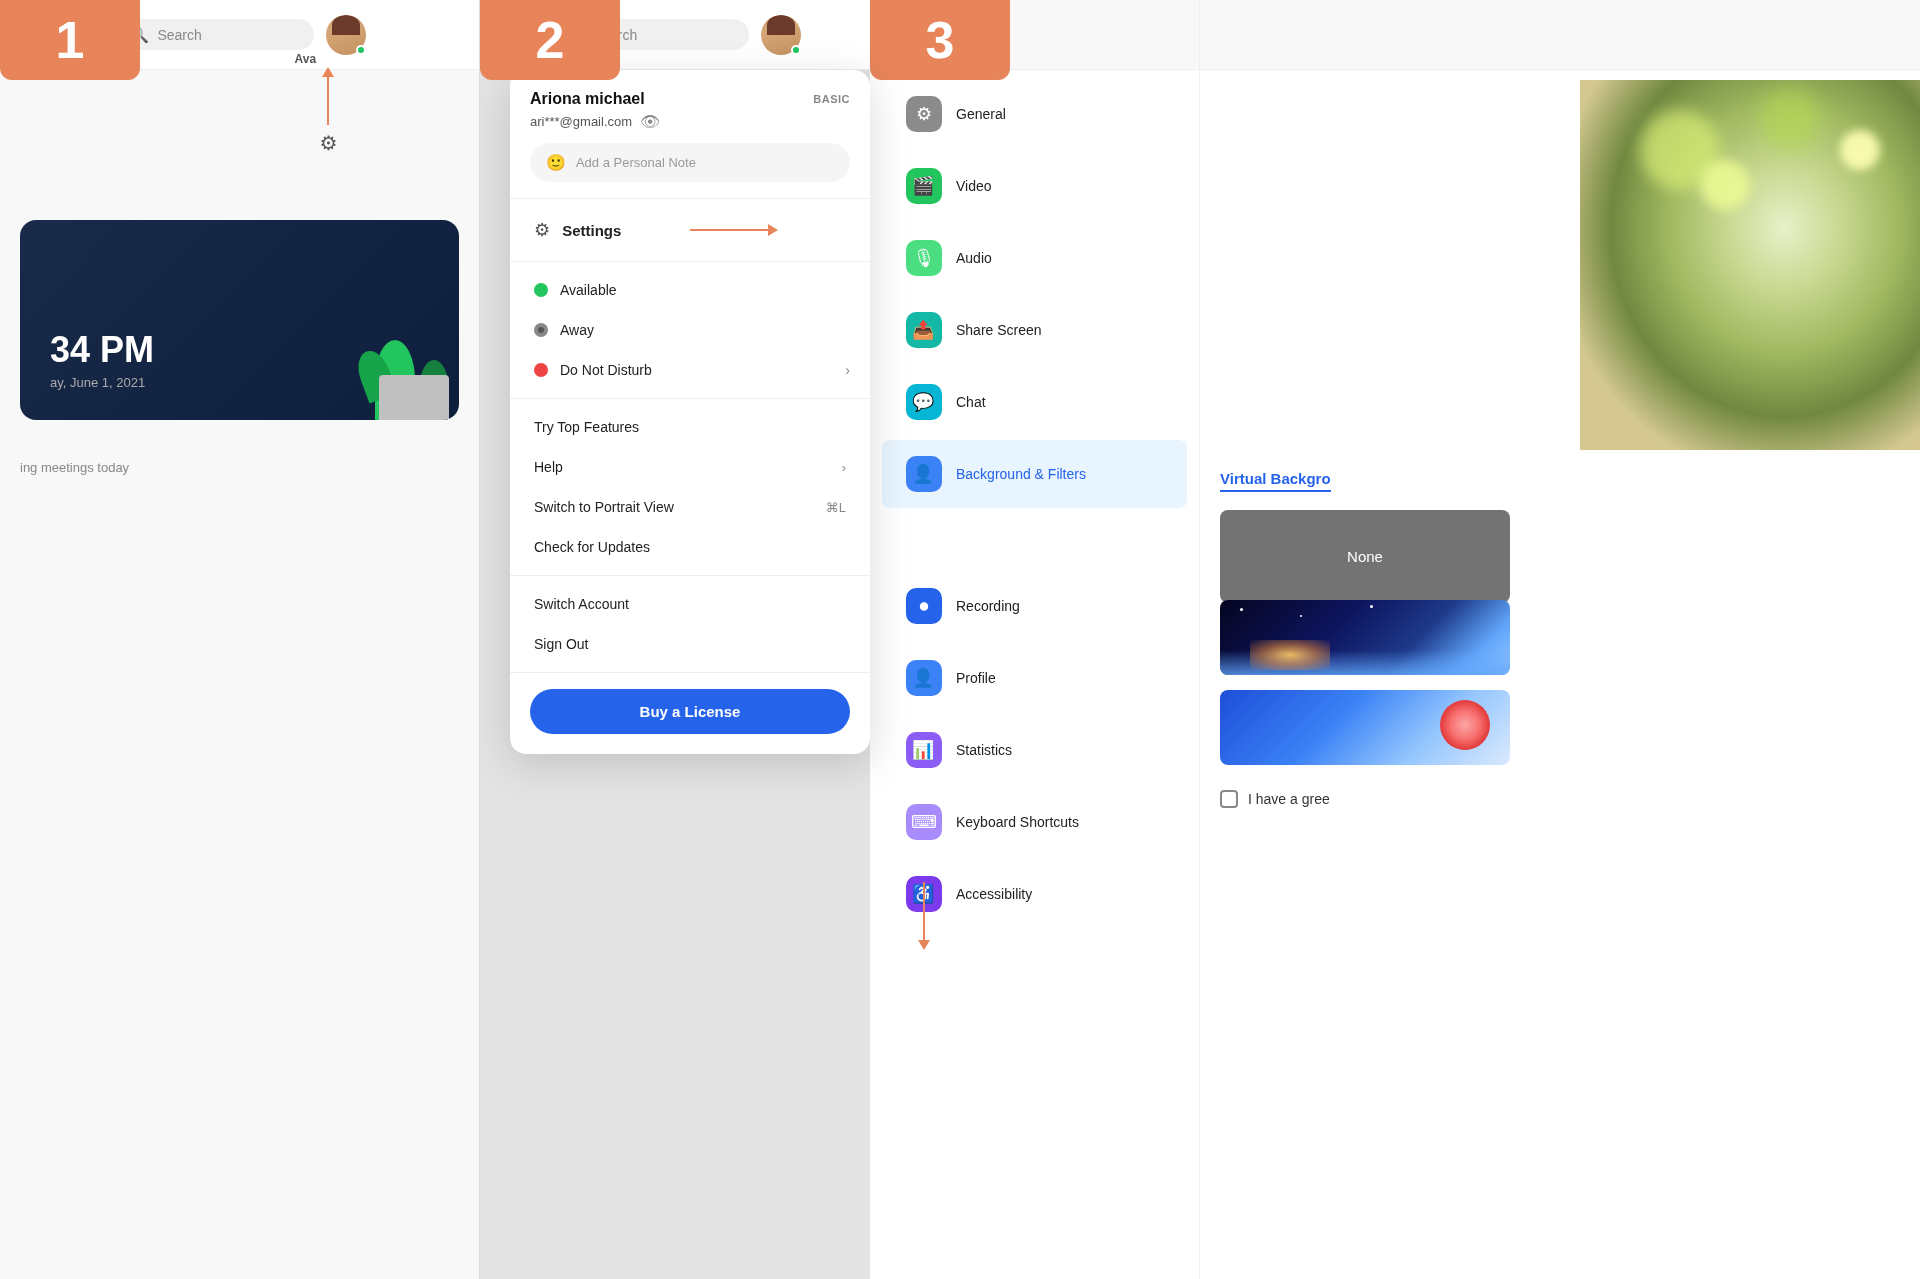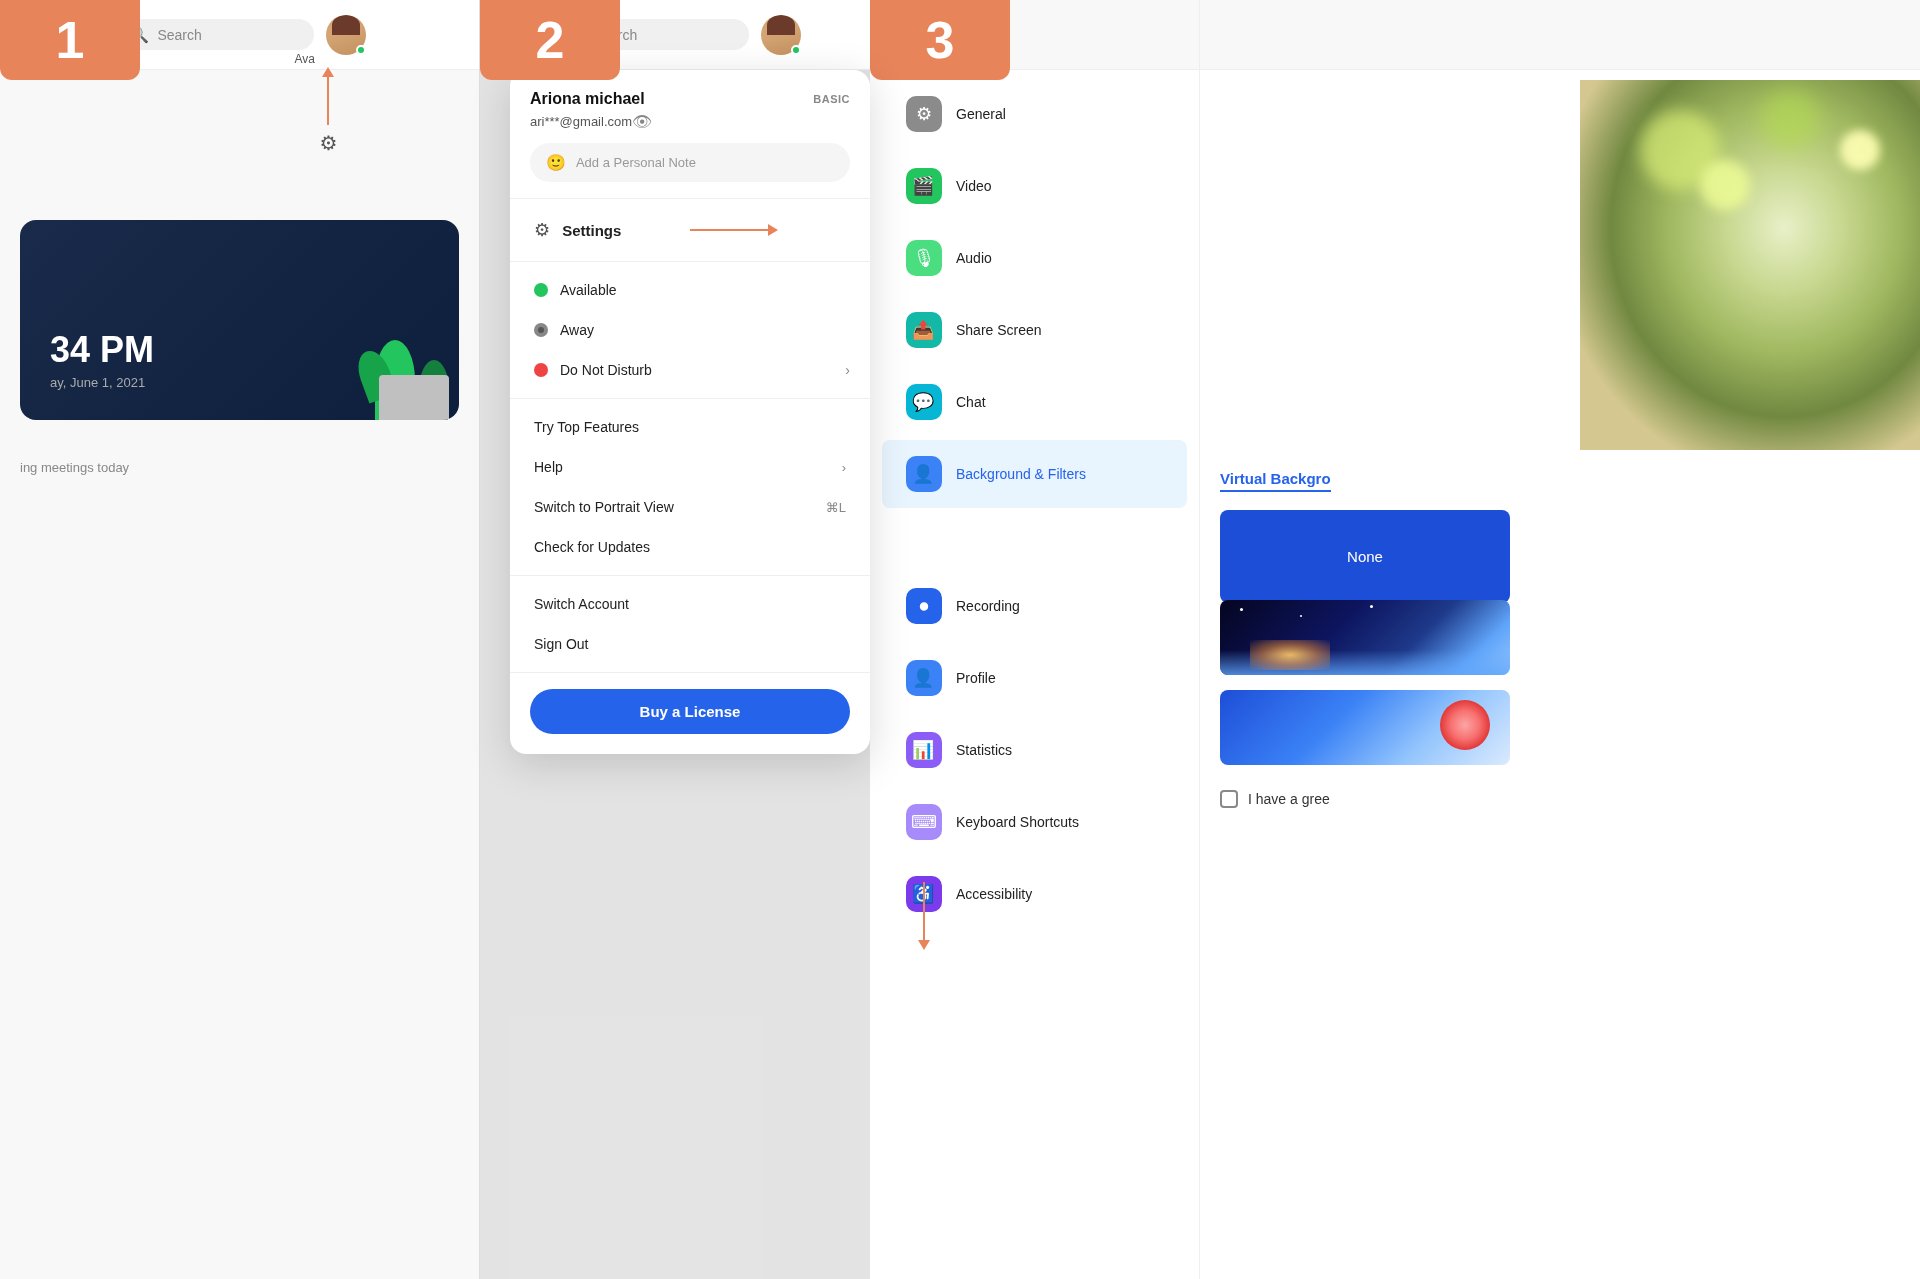--- a/index.html
+++ b/index.html
@@ -192,21 +192,21 @@
       font-size: 11px;
       font-weight: 600;
       color: #888;
       letter-spacing: 0.5px;
       text-align: right;
     }
 
     .dropdown-email-row {
       display: flex;
       align-items: center;
-      gap: 0;
+      gap: 8px;
     }
 
     .dropdown-email {
       font-size: 13px;
       color: #555;
     }
 
     .eye-icon {
       font-size: 16px;
       color: #888;
@@ -518,21 +518,21 @@
     </div>
   </div>
 
   <div style="position:absolute; top:75px; left:50%; transform:translateX(80px); display:flex; flex-direction:column; align-items:center;">
     <div style="width:2px; height:50px; background:#e8845a; position:relative;">
       <div style="position:absolute; top:-8px; left:-5px; border-left:6px solid transparent; border-right:6px solid transparent; border-bottom:10px solid #e8845a;"></div>
     </div>
     <div style="font-size:20px; color:#555; margin-top:6px;">⚙</div>
   </div>
 
-  <div style="position:absolute; top:52px; left:50%; transform:translateX(55px); font-size:12px; color:#555;">Ava</div>
+  <div style="position:absolute; top:52px; left:50%; transform:translateX(55px); font-size:12px; color:#555;font-weight:bold;">Ava</div>
 
   <div class="clock-widget" style="margin-top:220px;">
     <div class="clock-plants">
       <div style="width:40px; height:80px; background:#22c55e; border-radius:50% 50% 0 0; position:relative;">
         <div style="position:absolute; left:-15px; top:10px; width:30px; height:50px; background:#16a34a; border-radius:50% 50% 0 0; transform:rotate(-20deg);"></div>
       </div>
       <div style="width:30px; height:60px; background:#15803d; border-radius:50% 50% 0 0;"></div>
       <div style="position:absolute; right:0; bottom:0; width:70px; height:45px; background:#c0c0c0; border-radius:4px 4px 0 0;"></div>
     </div>
     <div class="clock-time">34 PM</div>
@@ -709,21 +709,21 @@
     <div style="position:absolute; width:80px; height:80px; background:rgba(220,240,120,0.7); border-radius:50%; top:30px; left:60px; filter:blur(8px);"></div>
     <div style="position:absolute; width:50px; height:50px; background:rgba(240,255,150,0.8); border-radius:50%; top:80px; left:120px; filter:blur(6px);"></div>
     <div style="position:absolute; width:60px; height:60px; background:rgba(180,220,80,0.6); border-radius:50%; top:10px; left:180px; filter:blur(10px);"></div>
     <div style="position:absolute; width:40px; height:40px; background:rgba(255,255,180,0.9); border-radius:50%; top:50px; left:260px; filter:blur(5px);"></div>
   </div>
 
   <div style="position:absolute; top:470px; left:20px;">
     <span style="font-size:15px; font-weight:700; color:#2563eb; border-bottom:2px solid #2563eb; padding-bottom:3px;">Virtual Backgro</span>
   </div>
 
-  <div style="position:absolute; top:510px; left:20px; width:290px; height:93px; background:#1d4ed8; border-radius:8px; display:flex; align-items:center; justify-content:center;">
+  <div style="position:absolute; top:510px; left:20px; width:290px; height:93px; background:#737373; border-radius:8px; display:flex; align-items:center; justify-content:center;">
     <span style="color:white; font-size:15px;">None</span>
   </div>
 
   <div style="position:absolute; top:600px; left:20px; width:290px; height:75px; border-radius:8px; background:linear-gradient(135deg, #050520 0%, #0d1560 40%, #1e3a8a 65%, #60a5fa 85%, #93c5fd 100%); overflow:hidden;">
     <div style="position:absolute; bottom:0; left:0; right:0; height:25px; background:linear-gradient(to top, rgba(96,165,250,0.8), transparent);"></div>
 
     <div style="position:absolute; top:8px; left:20px; width:3px; height:3px; background:white; border-radius:50%;"></div>
     <div style="position:absolute; top:15px; left:80px; width:2px; height:2px; background:white; border-radius:50%;"></div>
     <div style="position:absolute; top:5px; left:150px; width:3px; height:3px; background:white; border-radius:50%;"></div>
 

